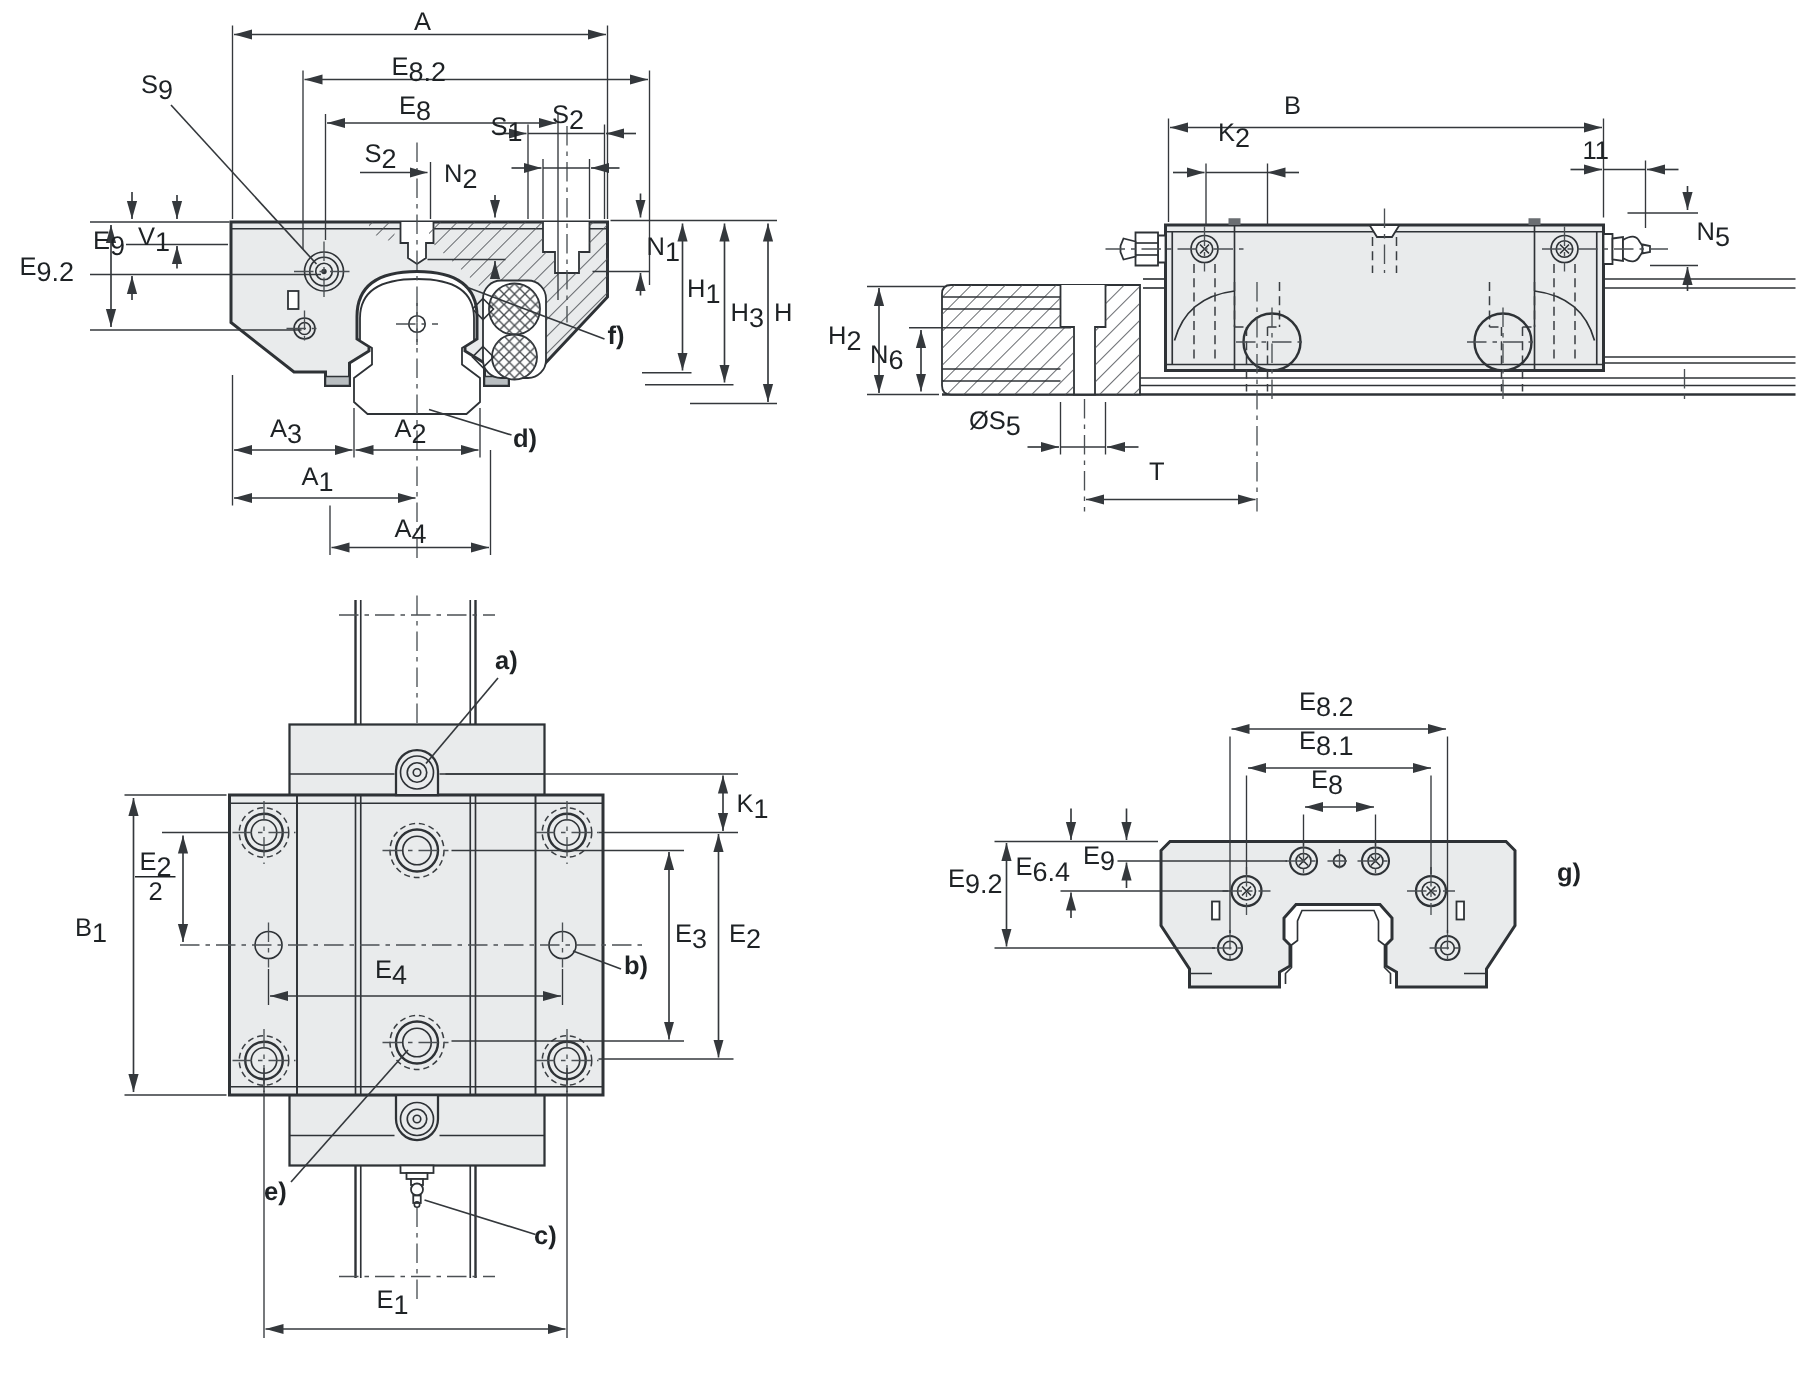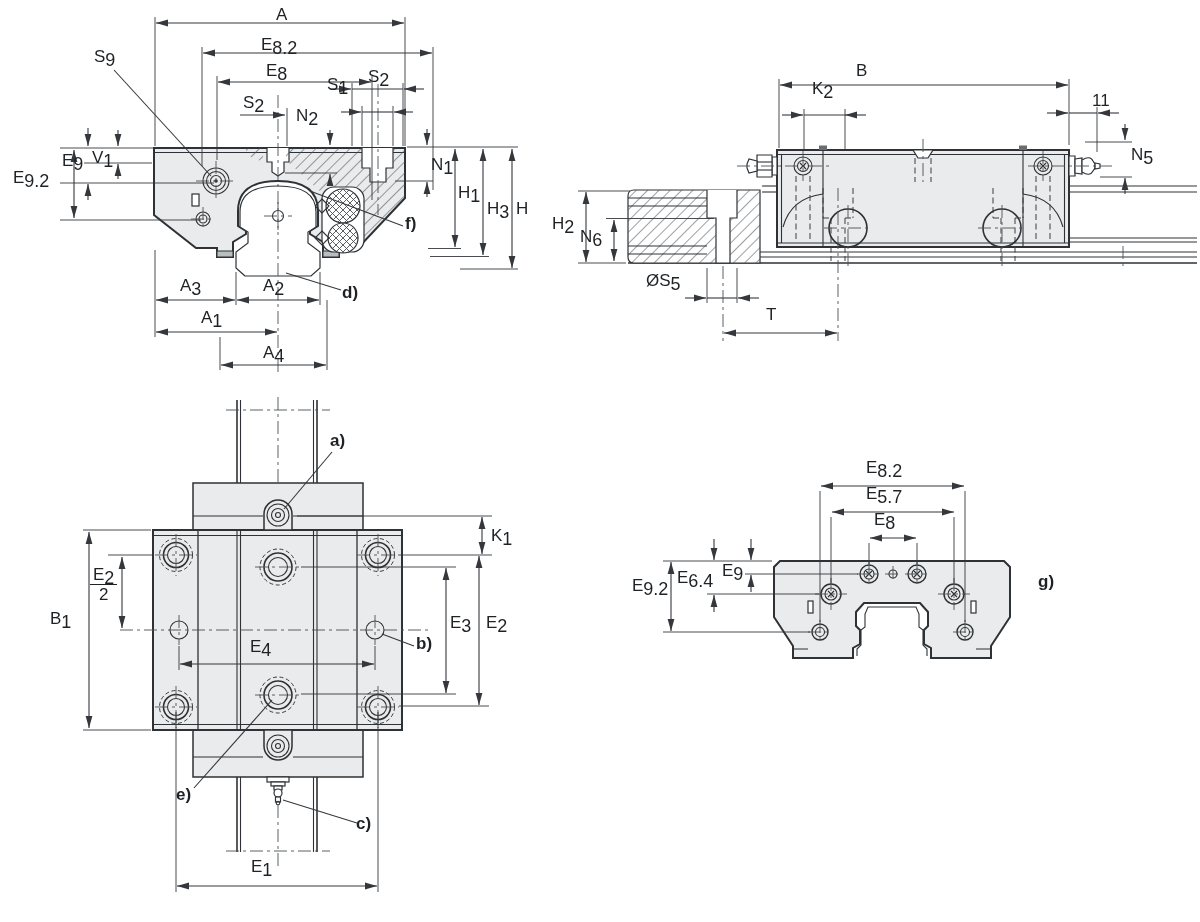--- a/index.html
+++ b/index.html
@@ -521,21 +521,21 @@
 <span class="lbl" style="left:516px;top:200px"><span>H</span><sub></sub></span>
 <span class="lbl" style="left:180px;top:277px"><span>A</span><sub>3</sub></span>
 <span class="lbl" style="left:263px;top:277px"><span>A</span><sub>2</sub></span>
 <span class="lbl" style="left:201px;top:309px"><span>A</span><sub>1</sub></span>
 <span class="lbl" style="left:263px;top:344px"><span>A</span><sub>4</sub></span>
 <span class="lbl call" style="left:342px;top:284px"><span>d)</span></span>
 <span class="lbl call" style="left:405px;top:215px"><span>f)</span></span>
 
 <span class="lbl" style="left:856px;top:62px"><span>B</span><sub></sub></span>
 <span class="lbl" style="left:812px;top:80px"><span>K</span><sub>2</sub></span>
-<span class="lbl" style="left:1092px;top:92px"><span>11</span></span>
+<span class="lbl" style="left:1055px;top:92px"><span>11</span></span>
 <span class="lbl" style="left:1131px;top:146px"><span>N</span><sub>5</sub></span>
 <span class="lbl" style="left:552px;top:215px"><span>H</span><sub>2</sub></span>
 <span class="lbl" style="left:580px;top:228px"><span>N</span><sub>6</sub></span>
 <span class="lbl" style="left:646px;top:272px"><span>ØS</span><sub>5</sub></span>
 <span class="lbl" style="left:766px;top:306px"><span>T</span></span>
 
 <span class="lbl call" style="left:330px;top:432px"><span>a)</span></span>
 <span class="lbl" style="left:491px;top:527px"><span>K</span><sub>1</sub></span>
 <span class="lbl" style="left:50px;top:610px"><span>B</span><sub>1</sub></span>
 <span class="lbl" style="left:90px;top:566px"><span class="frac">
@@ -544,20 +544,20 @@
       </span></span>
 <span class="lbl" style="left:250px;top:638px"><span>E</span><sub>4</sub></span>
 <span class="lbl call" style="left:416px;top:635px"><span>b)</span></span>
 <span class="lbl" style="left:450px;top:614px"><span>E</span><sub>3</sub></span>
 <span class="lbl" style="left:486px;top:614px"><span>E</span><sub>2</sub></span>
 <span class="lbl call" style="left:176px;top:786px"><span>e)</span></span>
 <span class="lbl call" style="left:356px;top:815px"><span>c)</span></span>
 <span class="lbl" style="left:251px;top:858px"><span>E</span><sub>1</sub></span>
 
 <span class="lbl" style="left:866px;top:459px"><span>E</span><sub>8.2</sub></span>
-<span class="lbl" style="left:866px;top:485px"><span>E</span><sub>5.7</sub></span>
+<span class="lbl" style="left:866px;top:485px"><span>E</span><sub>8.1</sub></span>
 <span class="lbl" style="left:874px;top:511px"><span>E</span><sub>8</sub></span>
 <span class="lbl" style="left:722px;top:562px"><span>E</span><sub>9</sub></span>
 <span class="lbl" style="left:677px;top:569px"><span>E</span><sub>6.4</sub></span>
 <span class="lbl" style="left:632px;top:577px"><span>E</span><sub>9.2</sub></span>
 <span class="lbl call" style="left:1038px;top:573px"><span>g)</span></span>
 
 </div>
 
 </body></html>

